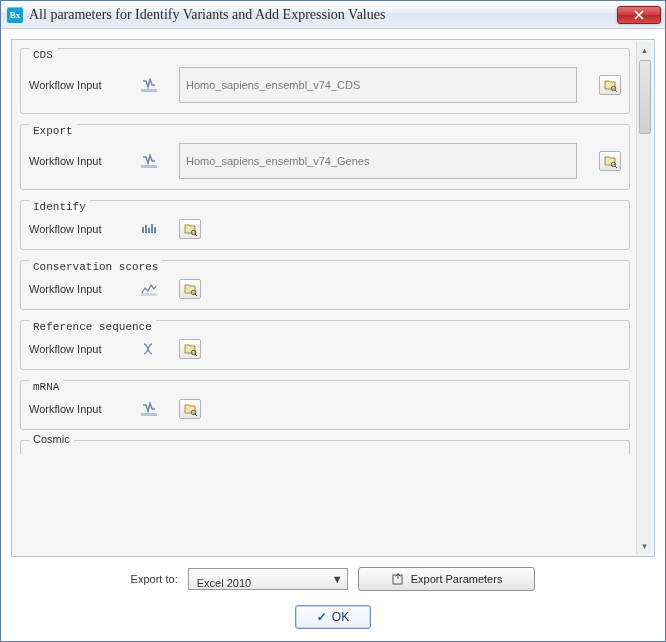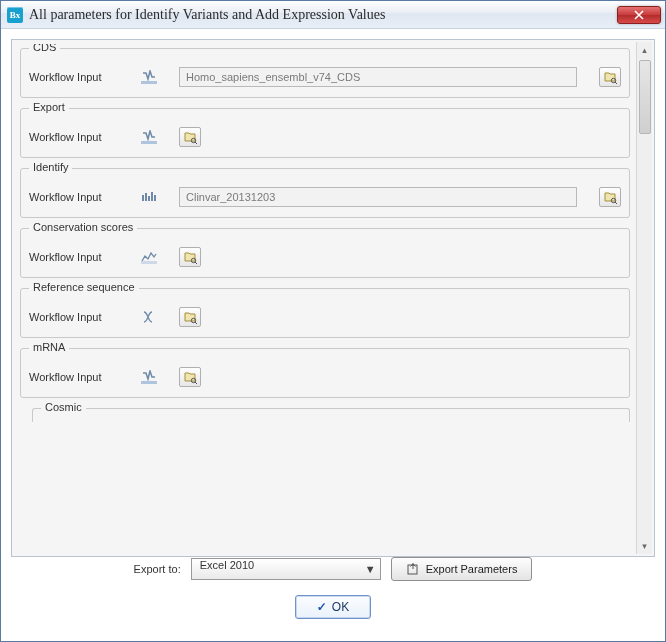--- a/index.html
+++ b/index.html
@@ -68,44 +68,45 @@
     border-radius:3px;
     margin:4px 2px 10px 2px;
     padding:18px 8px 10px 8px;
     position:relative;
     background:#f5f5f5;
   }
   .groupbox .legend {
     position:absolute;
     top:-8px; left:8px;
     background:#f5f5f5;
-    padding:0 4px;
+    padding:8px 4px;
     font-size:11px;
     color:#333;
+    font-family:Liberation Mono, monospace;
   }
   .row {
     display:flex;
     align-items:center;
     gap:22px;
   }
   .row-label {
     width:90px;
     font-size:11px;
     color:#333;
     white-space:nowrap;
   }
   .type-icon {
     width:16px; height:14px;
     display:flex; align-items:center; justify-content:center;
     color:#6a6f78;
   }
   .type-icon svg { width:16px; height:14px; }
   .field {
     flex:1;
-    height:20px;
+    height:36px;
     background:#f2f2f2;
     border:1px solid #b9b9b9;
     padding:2px 6px;
     font-size:11px;
     color:#7a7a7a;
     line-height:15px;
     overflow:hidden;
     white-space:nowrap;
   }
   .browse-btn {
@@ -138,42 +139,43 @@
     background:linear-gradient(#e6e6e6,#cfcfcf);
     border:1px solid #b5b5b5;
     border-radius:2px;
   }
   
   .export-row {
     display:flex;
     align-items:center;
     justify-content:center;
     gap:10px;
+    margin-top:10px;
   }
   .export-label { font-size:11px; color:#333; }
   .combo {
-    width:190px; height:22px;
+    width:160px; height:22px;
     border:1px solid #9a9a9a;
     background:linear-gradient(#ffffff,#eaeaea);
-    display:flex; align-items:flex-start;
+    display:flex; align-items:flex-end;
     padding:0 4px 0 8px;
     font-size:11px;
     color:#333;
     position:relative;
   }
   .combo .arrow {
     position:absolute; right:4px; top:50%; transform:translateY(-50%);
     color:#444;
   }
   .btn {
     height:24px;
     border:1px solid #8f8f8f;
     background:linear-gradient(#fefefe,#e4e4e4);
     border-radius:3px;
-    padding:0 14px;
+    padding:0 32px;
     display:inline-flex; align-items:center; gap:6px;
     font-size:11px; color:#222;
   }
   .btn svg { width:14px; height:14px; }
   .ok-row {
     display:flex; justify-content:center;
     margin-top:14px;
   }
   .ok-btn {
     height:24px; min-width:76px;
@@ -182,21 +184,21 @@
     border-radius:3px;
     display:inline-flex; align-items:center; justify-content:center; gap:5px;
     font-size:12px; color:#1f3a66;
     box-shadow: 0 0 0 1px rgba(120,160,210,.35) inset;
   }
   .check { color:#1557b0; font-weight:bold; }
   .partial {
     border:1px solid #c9c9c9;
     border-bottom:none;
     border-radius:3px 3px 0 0;
-    margin:4px 2px 0 14px;
+    margin:4px 2px 0 2px;
     padding:12px 8px 0 8px;
     position:relative;
     background:#f5f5f5;
     height:14px;
   }
   .partial .legend {
     position:absolute; top:-8px; left:8px;
     background:#f5f5f5; padding:0 4px;
     font-size:11px;
   }
@@ -247,20 +249,21 @@
         <div class="row">
           <span class="row-label">Workflow Input</span>
           <span class="type-icon">
             <svg viewBox="0 0 16 14">
                 <g stroke="#6e8aa8" stroke-width="1.5" fill="none">
                   <path d="M2 3h3l2 6 2-8 2 6h3"></path>
                 </g>
                 <rect x="0" y="11" width="16" height="3" fill="#b0c4de"></rect>
               </svg>
           </span>
+          <input class="field" disabled="" value="Homo_sapiens_ensembl_v74_Genes" style="">
           <div class="browse-btn">
             <svg viewBox="0 0 14 14">
                 <path d="M2 3h4l1 1h5v7H2z" fill="#f0e5b0" stroke="#a58f3a"></path>
                 <circle cx="10.5" cy="10.5" r="2.2" fill="none" stroke="#555"></circle>
                 <path d="M12 12l2 2" stroke="#555"></path>
               </svg>
           </div>
         </div>
       </div>
 
@@ -272,21 +275,20 @@
             <svg viewBox="0 0 16 14">
                 <g fill="#6e8aa8">
                   <rect x="1" y="5" width="2" height="6"></rect>
                   <rect x="4" y="3" width="2" height="8"></rect>
                   <rect x="7" y="6" width="2" height="5"></rect>
                   <rect x="10" y="2" width="2" height="9"></rect>
                   <rect x="13" y="5" width="2" height="6"></rect>
                 </g>
               </svg>
           </span>
-          <input class="field" disabled="" value="Clinvar_20131203" style="">
           <div class="browse-btn">
             <svg viewBox="0 0 14 14">
                 <path d="M2 3h4l1 1h5v7H2z" fill="#f0e5b0" stroke="#a58f3a"></path>
                 <circle cx="10.5" cy="10.5" r="2.2" fill="none" stroke="#555"></circle>
                 <path d="M12 12l2 2" stroke="#555"></path>
               </svg>
           </div>
         </div>
       </div>
 

